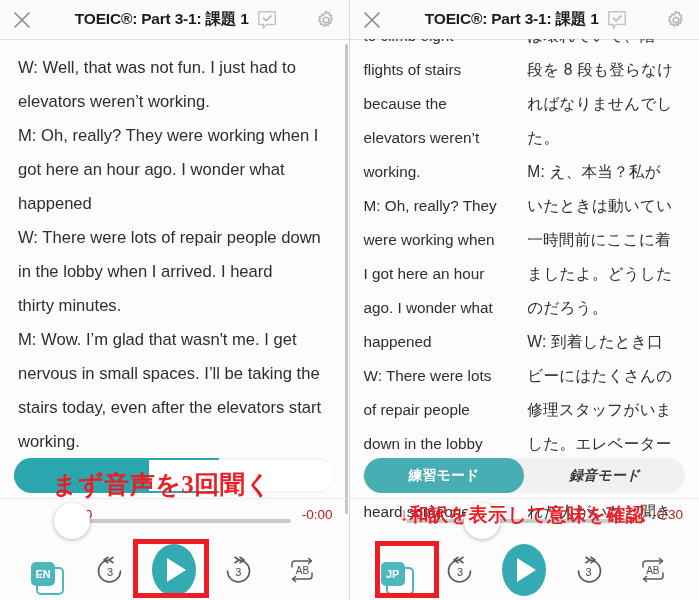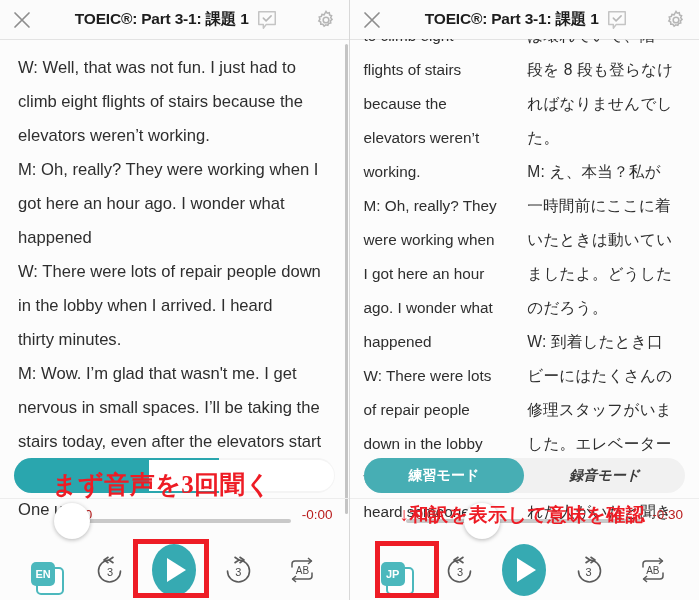--- a/index.html
+++ b/index.html
@@ -185,21 +185,20 @@
       <div class="hdr-gear">
         <svg width="22" height="22" viewBox="0 0 24 24" fill="none" stroke="#b6b6b6" stroke-width="1.7">
             <circle cx="12" cy="12" r="3.1"></circle>
             <path d="M12 2.6 L13.3 4.6 L15.6 4.1 L15.9 6.5 L18.1 7.4 L17.1 9.5 L18.6 11.3 L16.8 12.9 L17.2 15.2 L14.9 15.7 L14 17.9 L11.8 17.2 L9.9 18.6 L8.6 16.7 L6.3 16.6 L6.2 14.2 L4.2 13 L5.4 11 L4.6 8.8 L6.9 8.1 L7.6 5.9 L9.9 6.3 Z"></path>
           </svg>
       </div>
     </div>
 
     <div class="transcript">
       <div class="line">W: Well, that was not fun. I just had to</div>
-      <div class="line">climb eight flights of stairs because the</div>
       <div class="line">elevators weren’t working.</div>
       <div class="line">M: Oh, really? They were working when I</div>
       <div class="line">got here an hour ago. I wonder what</div>
       <div class="line">happened</div>
       <div class="line">W: There were lots of repair people down</div>
       <div class="line">in the lobby when I arrived. I heard</div>
       <div class="line">thirty minutes.</div>
       <div class="line">M: Wow. I’m glad that wasn't me. I get</div>
       <div class="line">nervous in small spaces. I’ll be taking the</div>
       <div class="line">stairs today, even after the elevators start</div>
@@ -318,22 +317,22 @@
         <div class="line">down in the lobby</div>
         <div class="line">when I arrived. I</div>
         <div class="line">heard someone</div>
       </div>
       <div class="col jp">
         <div class="line shift-up">は壊れていて、階</div>
         <div class="line">段を 8 段も登らなけ</div>
         <div class="line">ればなりませんでし</div>
         <div class="line">た。</div>
         <div class="line">M: え、本当？私が</div>
+        <div class="line">いたときは動いてい</div>
         <div class="line">一時間前にここに着</div>
-        <div class="line">いたときは動いてい</div>
         <div class="line">ましたよ。どうした</div>
         <div class="line">のだろう。</div>
         <div class="line">W: 到着したとき口</div>
         <div class="line">ビーにはたくさんの</div>
         <div class="line">修理スタッフがいま</div>
         <div class="line">した。エレベーター</div>
         <div class="line">に 30 分閉じ込めら</div>
         <div class="line">れた人がいたと聞き</div>
       </div>
     </div>

